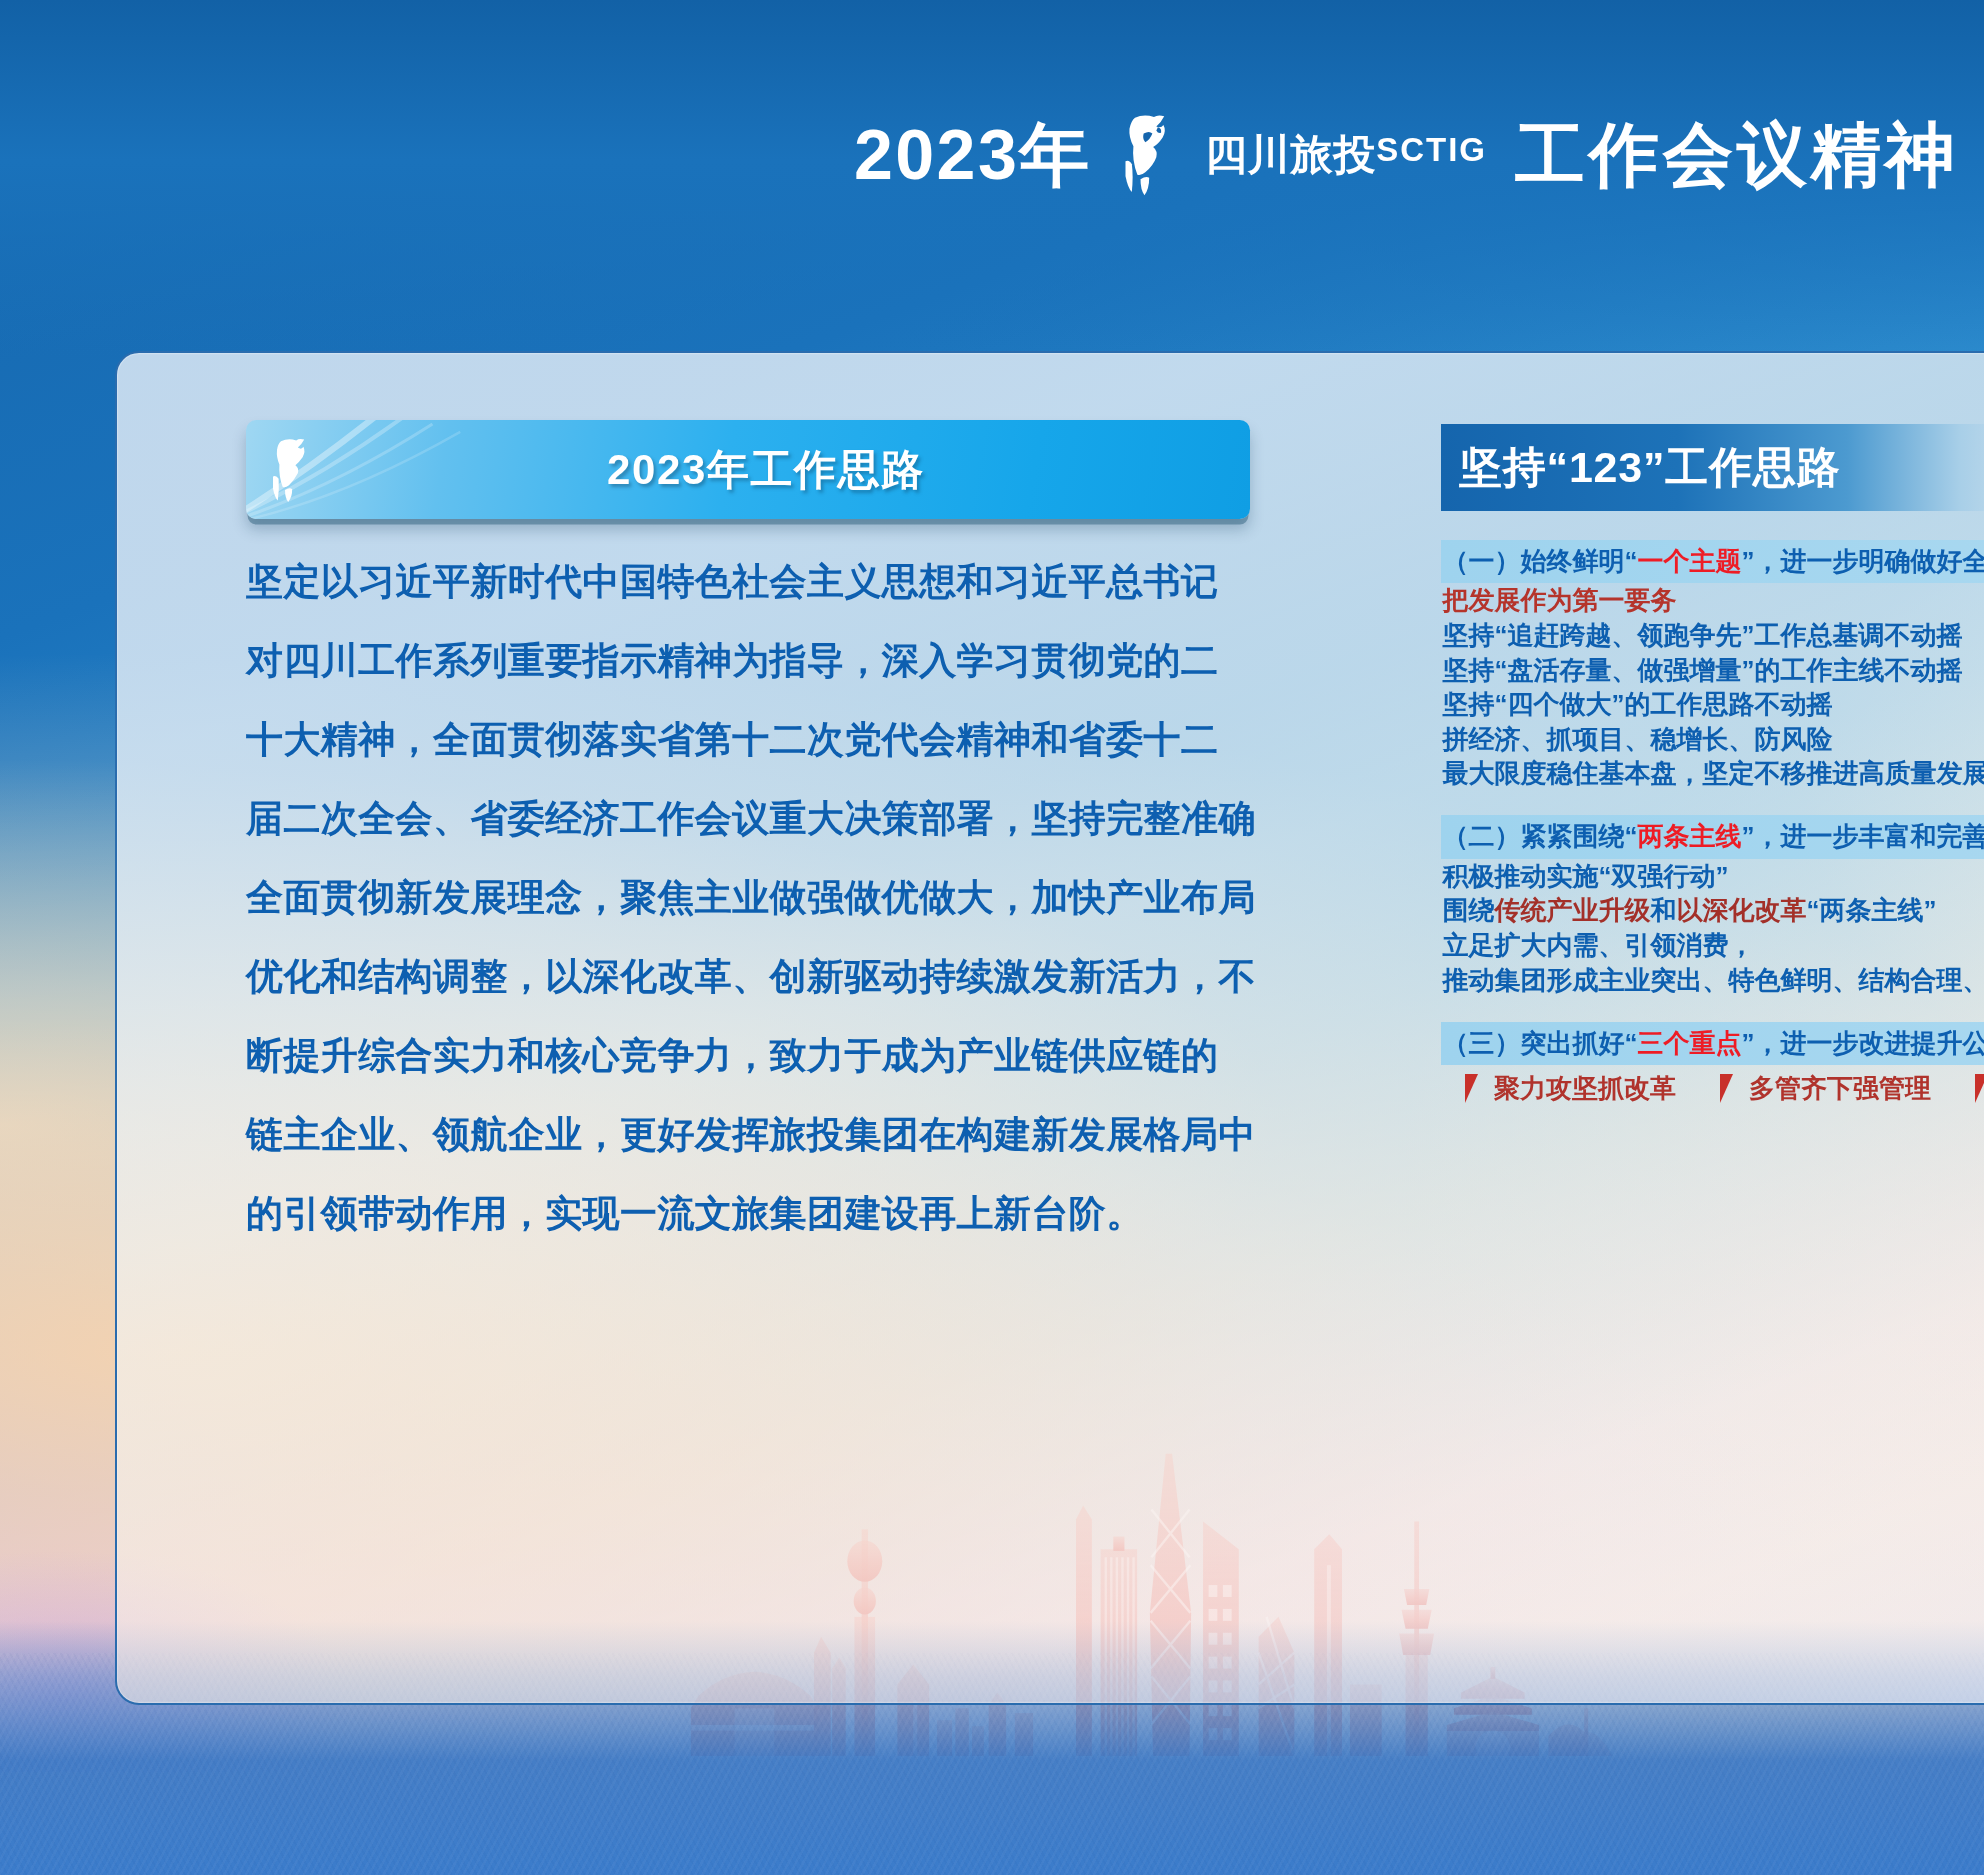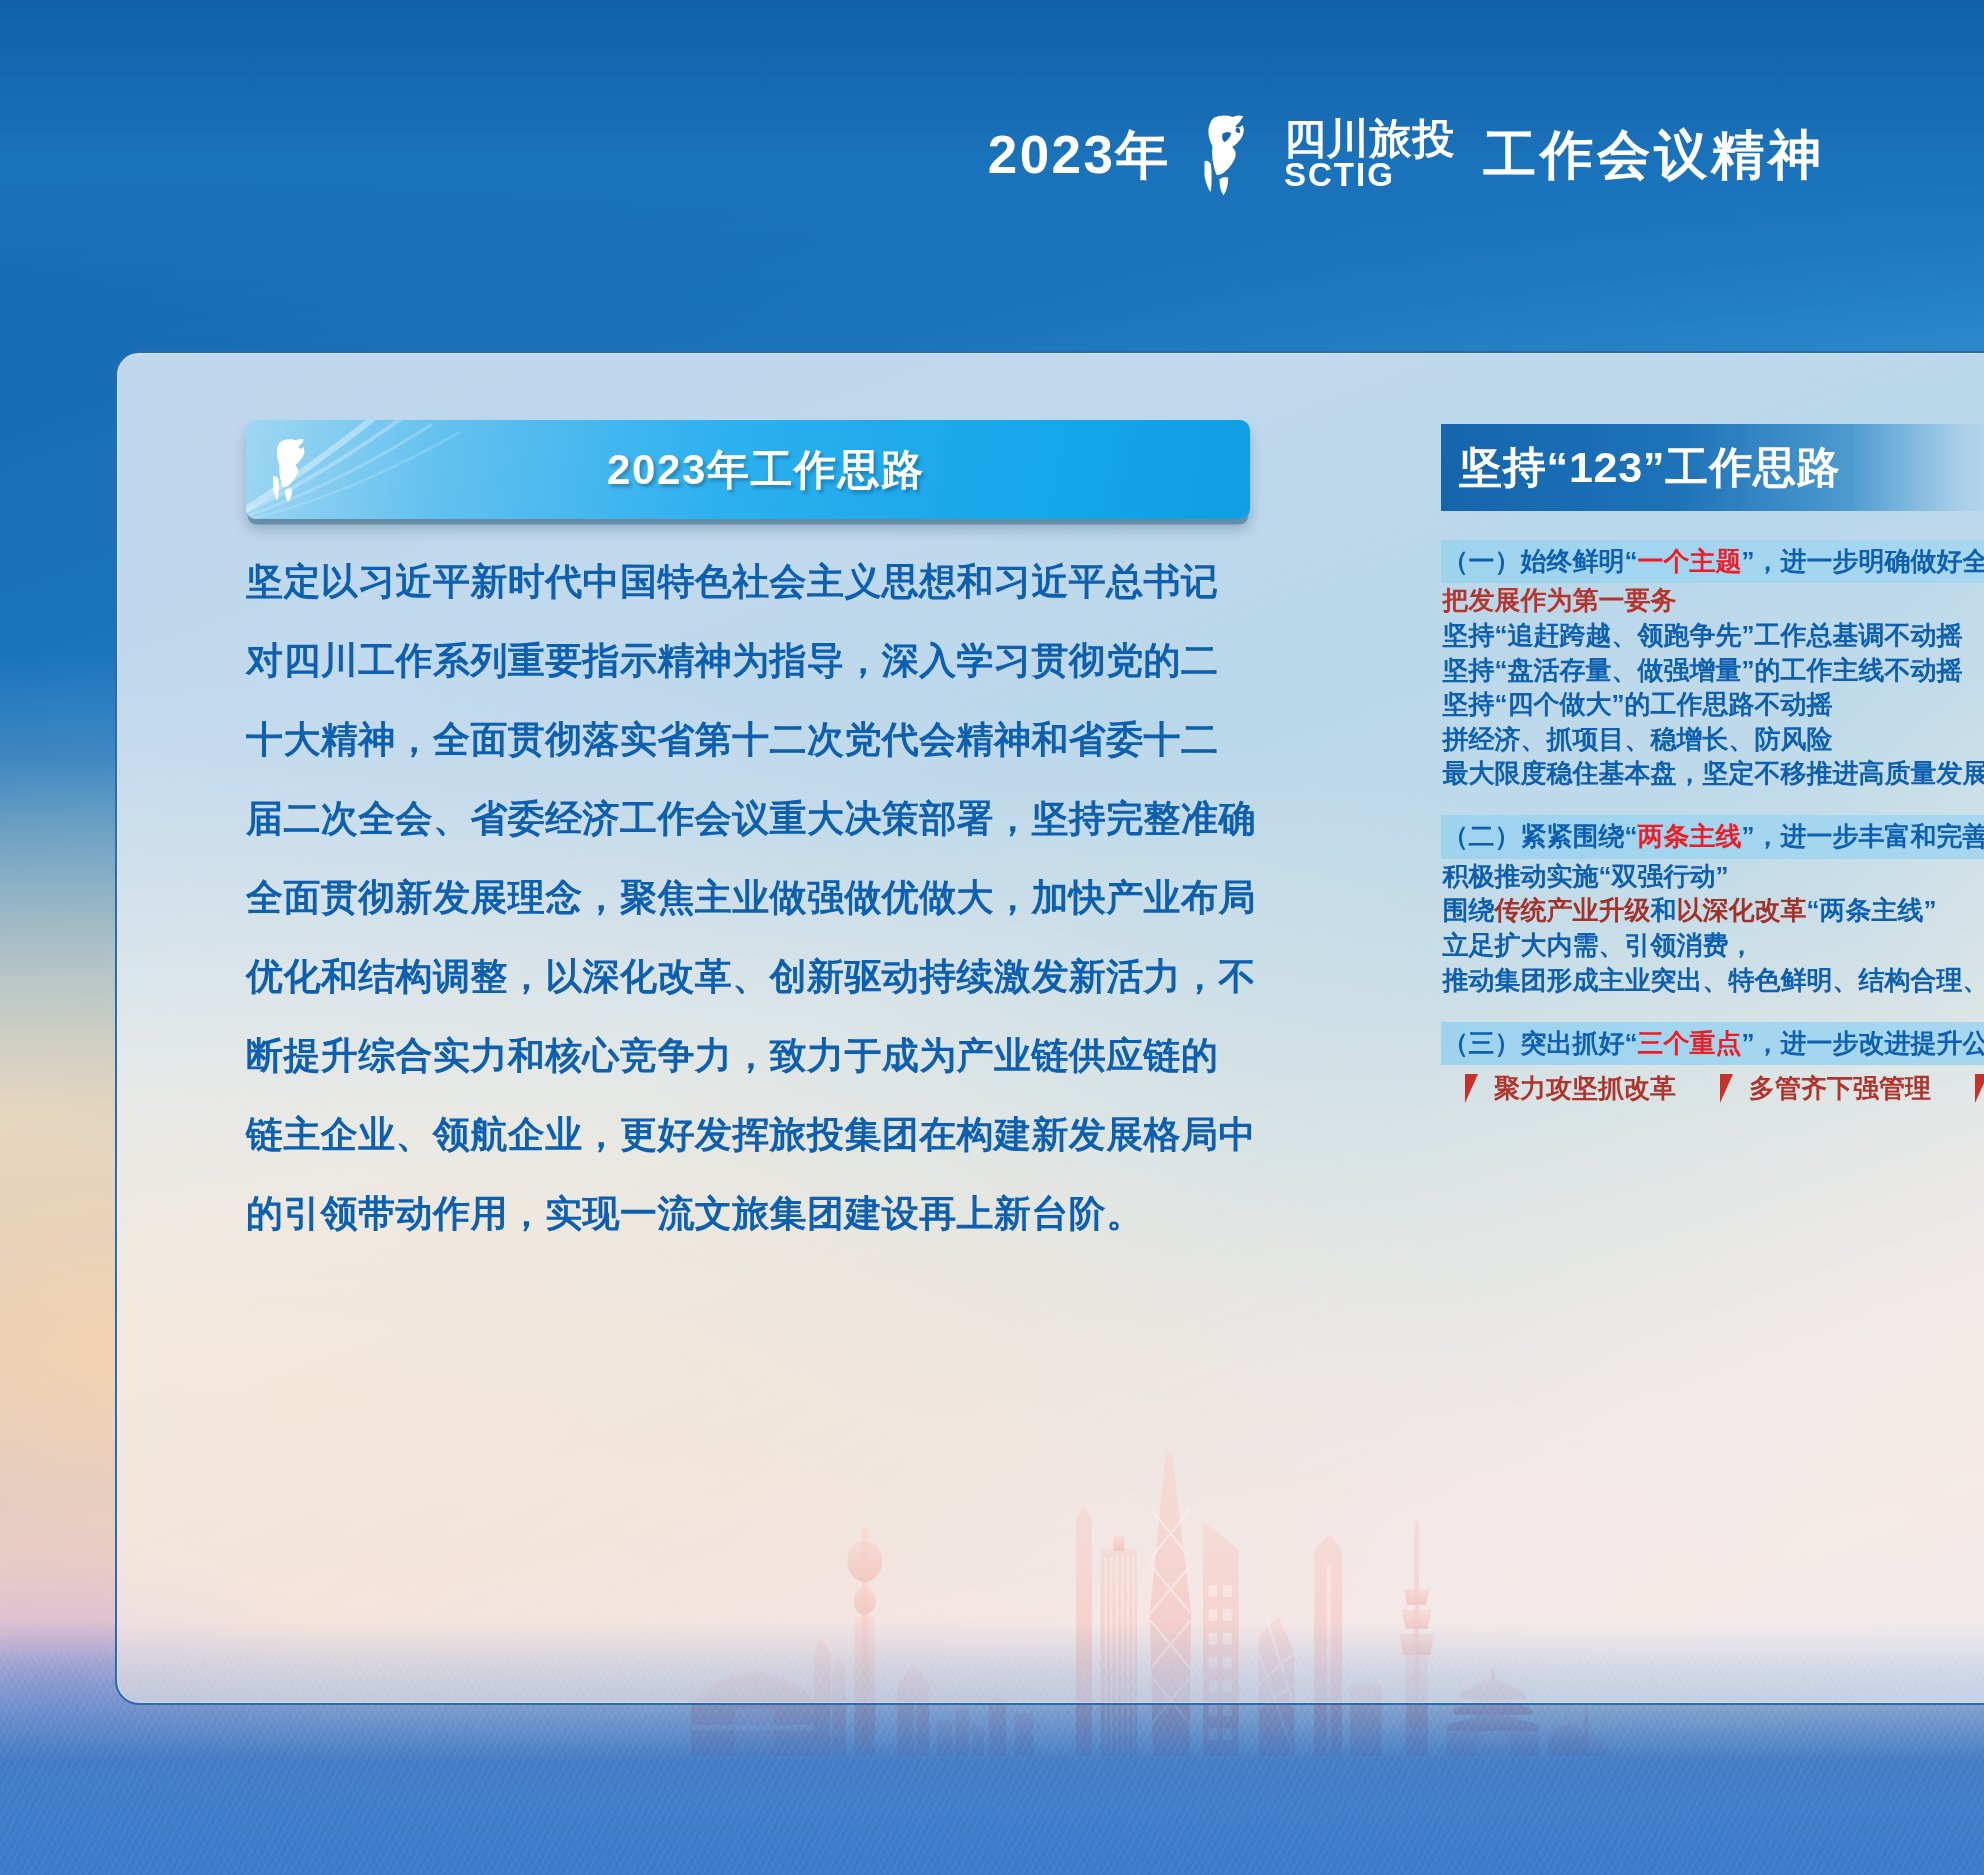--- a/index.html
+++ b/index.html
@@ -49,27 +49,27 @@
     background:radial-gradient(90% 100% at 100% 10%, rgba(120,195,235,.55) 0%, rgba(255,255,255,0) 70%);
   }
 
   
   .skyline{position:absolute;left:675px;bottom:119px;width:1469px;height:326px;opacity:.78;}
 
   
   .header{position:absolute;top:91px;left:0;width:100%;height:127px;
     display:flex;align-items:center;justify-content:center;gap:28px;z-index:5;}
   .header-year,.header-title{
-    color:#fff;font-size:53px;font-weight:bold;letter-spacing:2.4px;
+    color:#fff;font-size:70px;font-weight:bold;letter-spacing:2.4px;
     line-height:1;white-space:nowrap;
   }
   .header-title{letter-spacing:4px;}
   .logo{display:flex;align-items:center;gap:10.3px;}
   .logo-mark{width:75px;height:83px;}
-  .logo-words{display:flex;flex-direction:column;align-items:flex-start;line-height:.98;}
+  .logo-words{display:flex;flex-direction:row;align-items:flex-start;line-height:.98;}
   .logo-cn{color:#fff;font-size:42px;font-weight:bold;letter-spacing:0.8px;}
   .logo-en{color:#fff;font-size:33px;font-weight:bold;letter-spacing:2px;}
 
   
   .card{
     position:absolute;left:115px;top:351px;width:2572px;height:1350px;
     border:2.8px solid #2a6cae;border-radius:24px;
     background:linear-gradient(160deg, rgba(206,224,241,.92) 0%, rgba(221,234,245,.85) 18%, rgba(241,243,242,.70) 40%, rgba(252,244,233,.55) 58%, rgba(250,237,235,.5) 72%, rgba(236,238,248,.6) 88%, rgba(214,229,245,.75) 100%);
     box-shadow:0 0 0 1.2px rgba(255,255,255,.25) inset;
     z-index:4;

